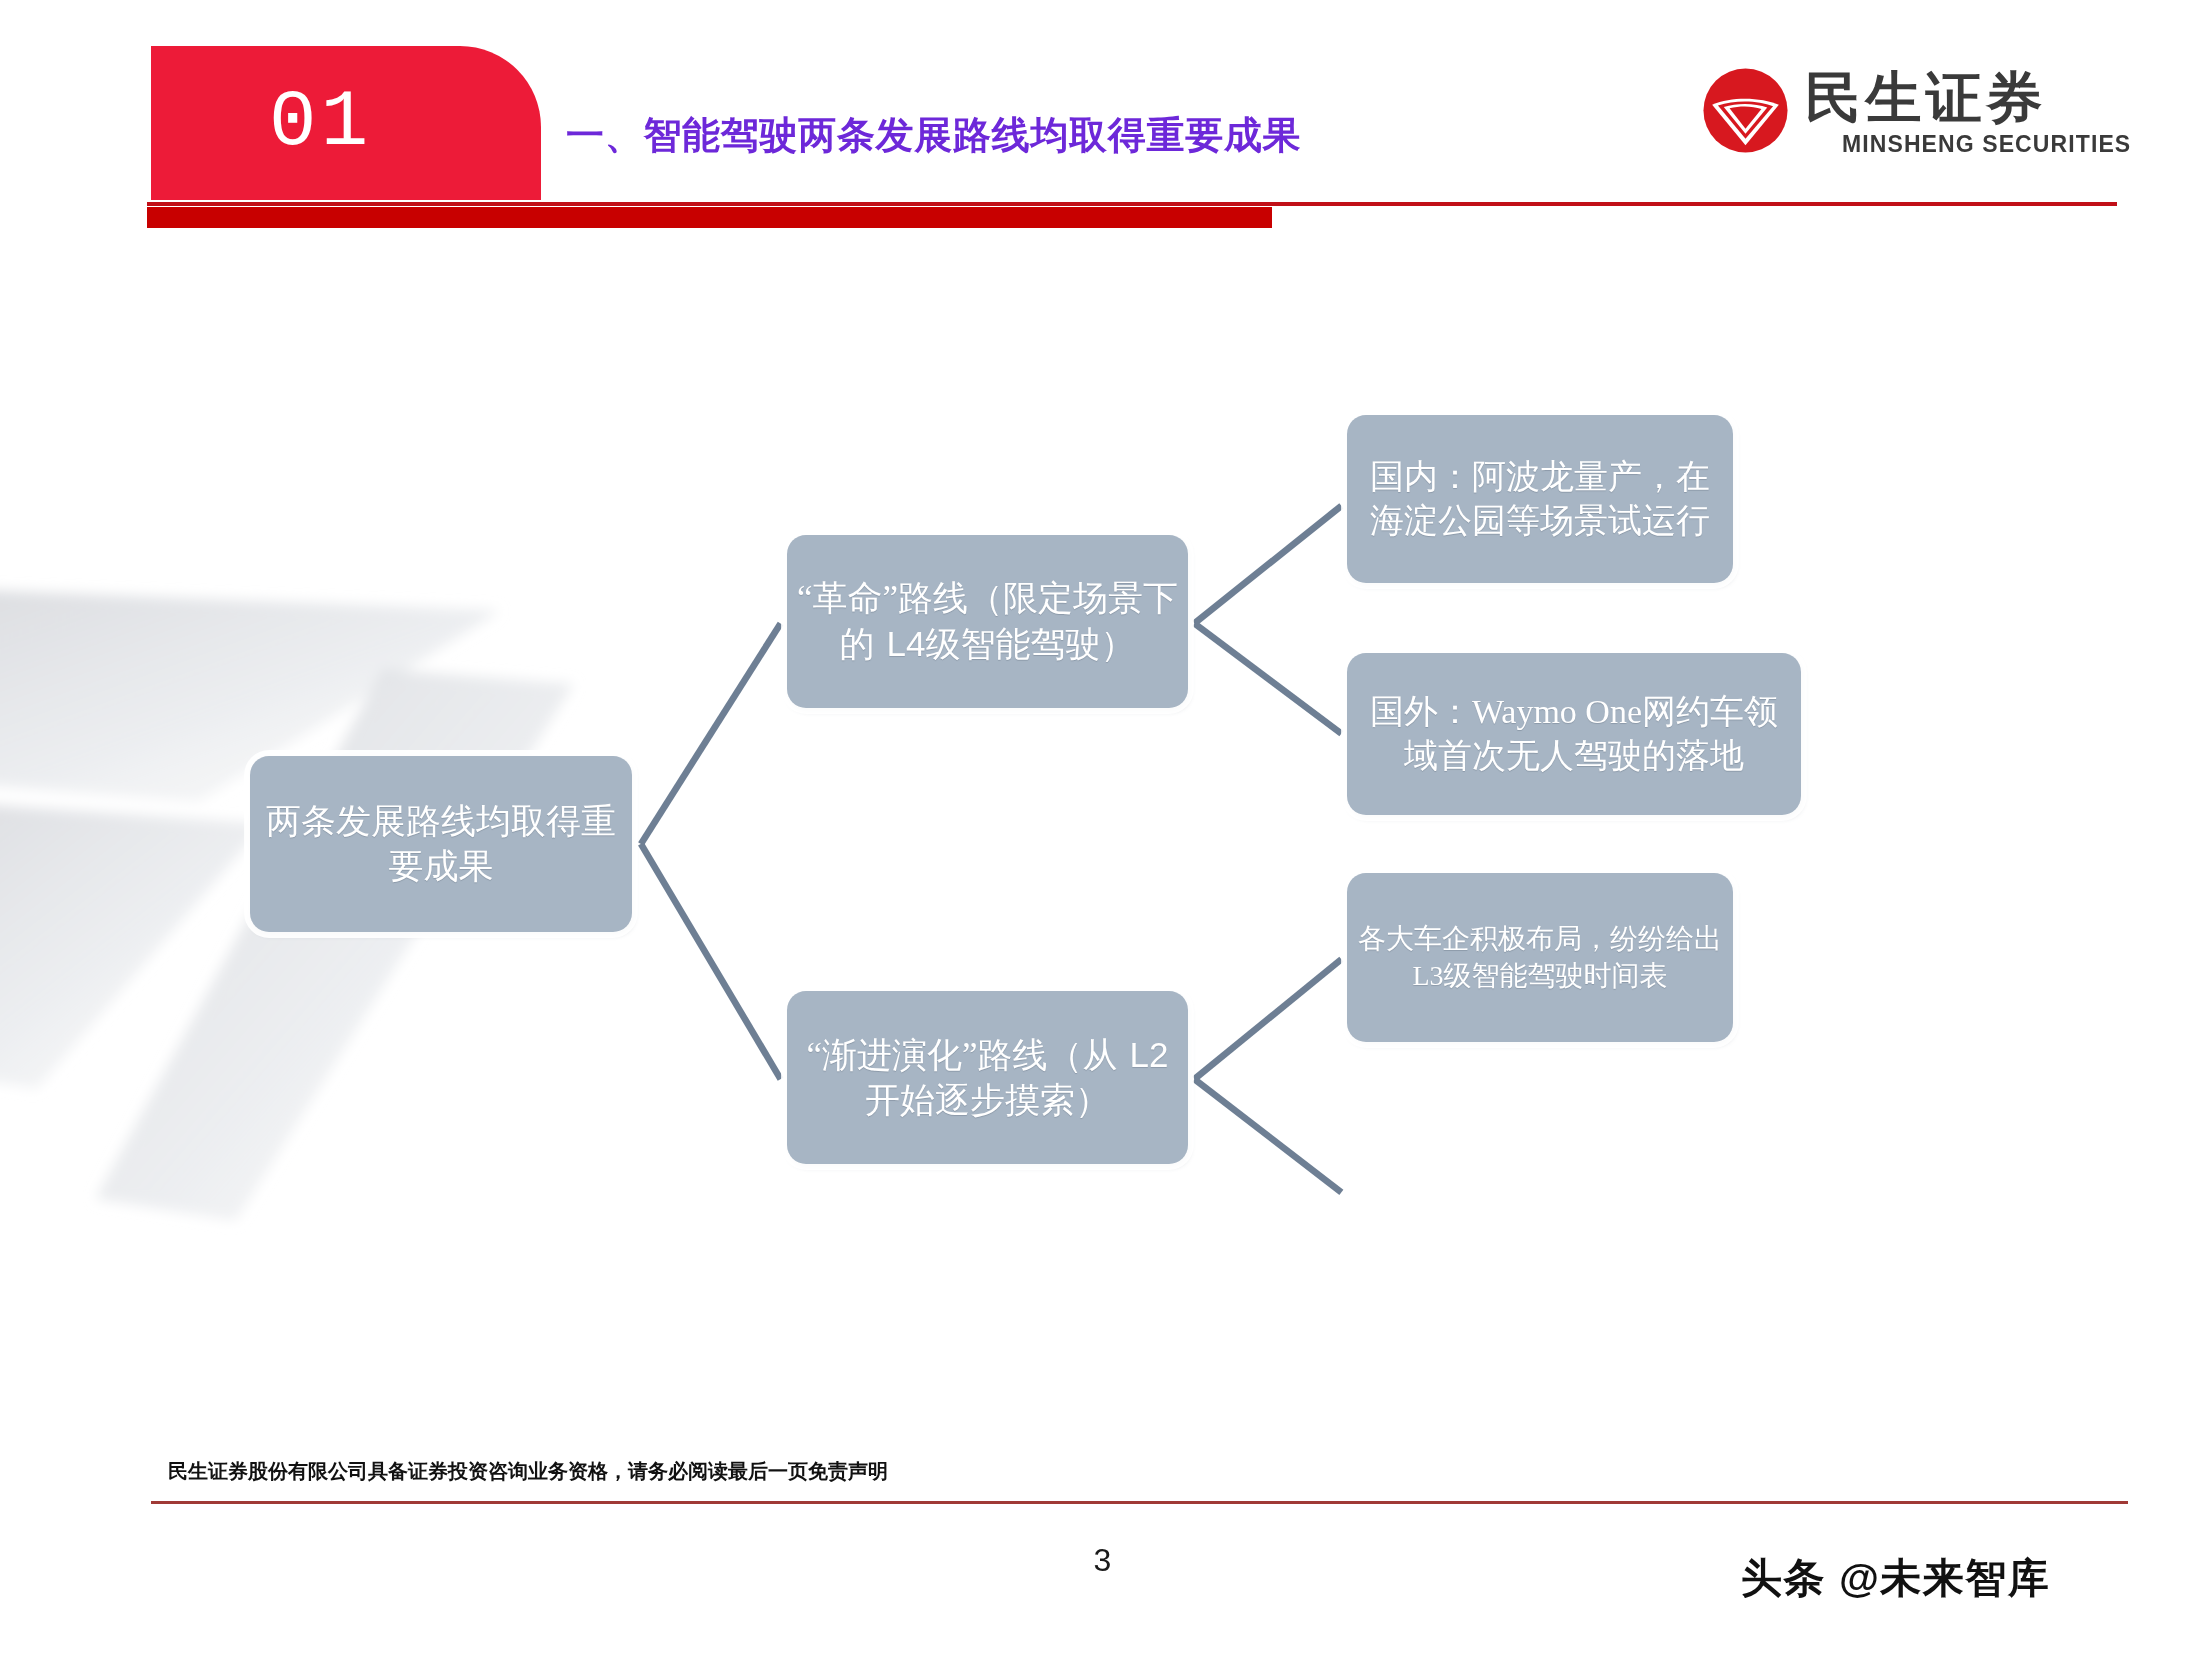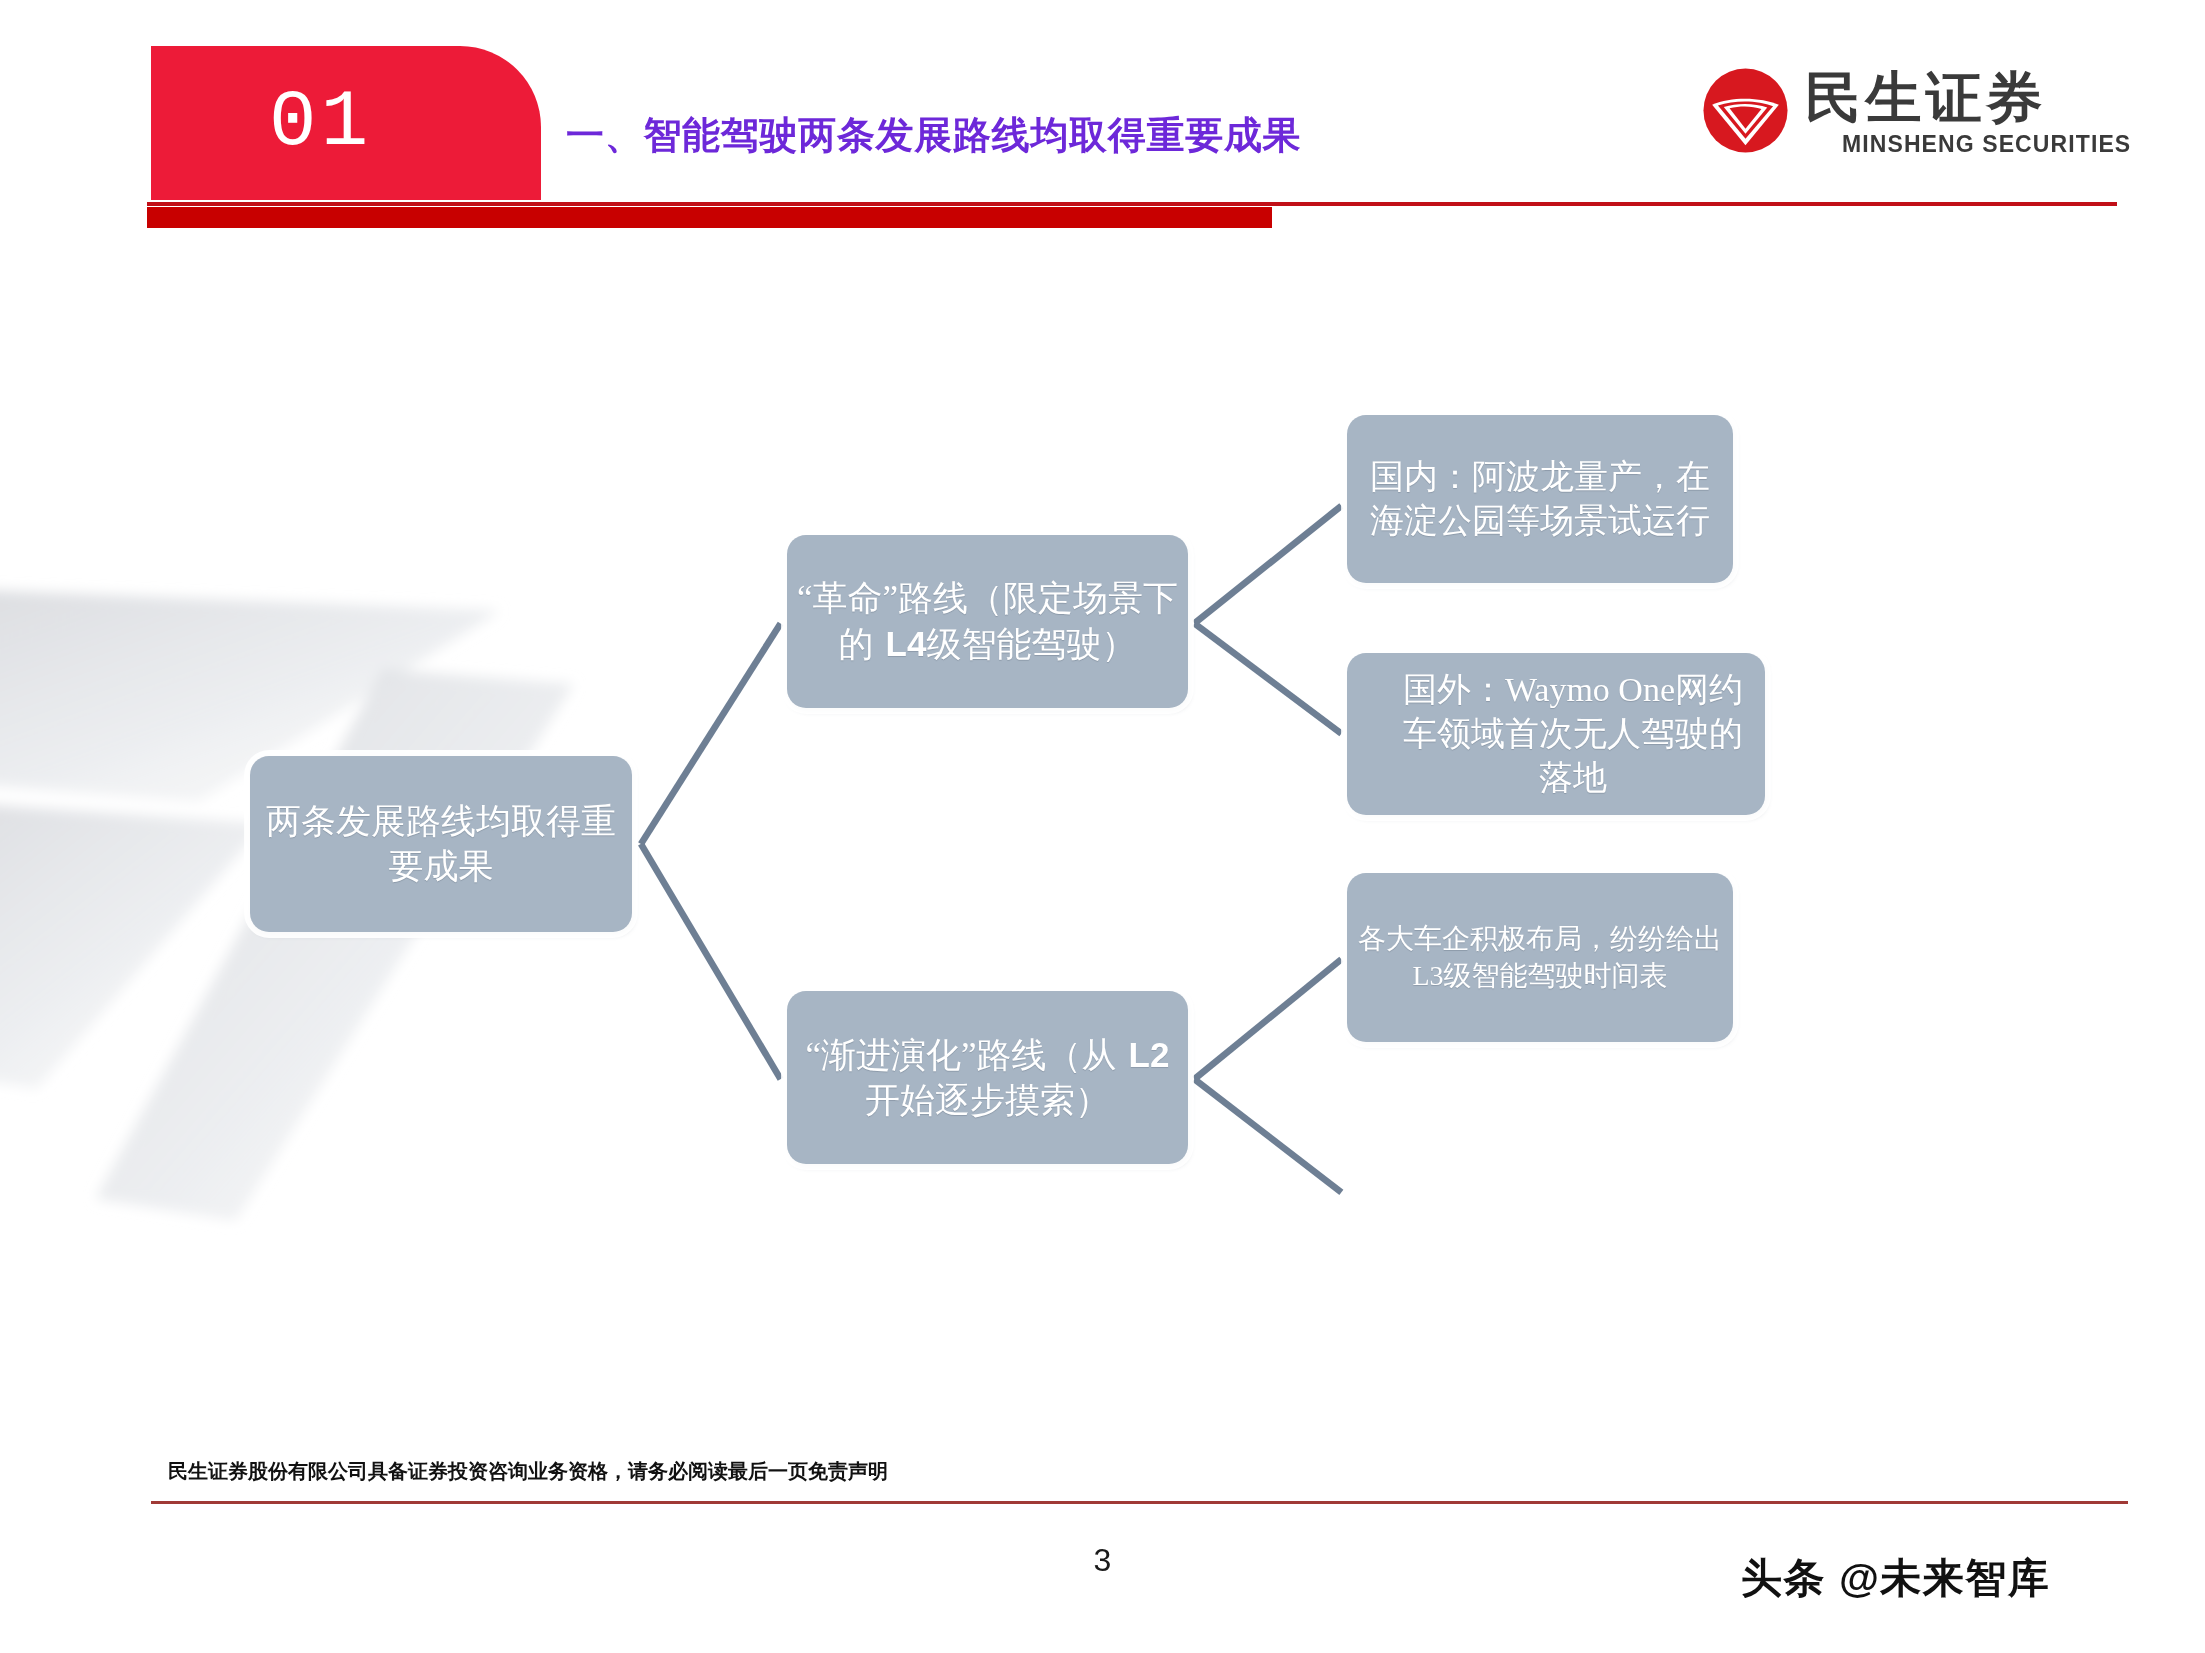--- a/index.html
+++ b/index.html
@@ -146,27 +146,27 @@
     text-align: center;
     box-sizing: border-box;
   }
   .node .node-text {
     display: block;
     width: 100%;
     line-height: 1.30;
     padding: 0 8.8px;
     text-shadow: 0px 0.7px 0.7px rgba(110,125,140,0.45);
   }
-  .node b { font-family: "Liberation Sans", "DejaVu Sans", sans-serif; font-weight: bold; margin-left: 12px; }
+  .node b { font-family: "Liberation Sans", "DejaVu Sans", sans-serif; font-weight: normal; margin-left: 12px; }
 
   #node-root      { left: 250px;  top: 756px; width: 382px;  height: 176px; font-size: 35px; }
   #node-branch-1  { left: 787px; top: 535px;  width: 401px;  height: 173px; font-size: 35px; }
   #node-branch-2  { left: 787px; top: 991px; width: 401px;  height: 173px; font-size: 35px; }
   #node-leaf-1    { left: 1347px; top: 415px;  width: 386px;  height: 168px; font-size: 34px; }
-  #node-leaf-2    { left: 1347px; top: 653px;  width: 418px;  height: 162px; font-size: 34px; padding-left: 34px; }
+  #node-leaf-2    { left: 1347px; top: 653px;  width: 454px;  height: 162px; font-size: 34px; }
   #node-leaf-3    { left: 1347px; top: 873px; width: 386px;  height: 169px; font-size: 28px; }
   #node-leaf-4    { left: 1347px; top: 1086px; width: 386px;  height: 210px; font-size: 34px; }
 
   
   .footer-rule {
     position: absolute;
     left: 151px;
     top: 1501px;
     width: 1977px;
     height: 2.9px;

